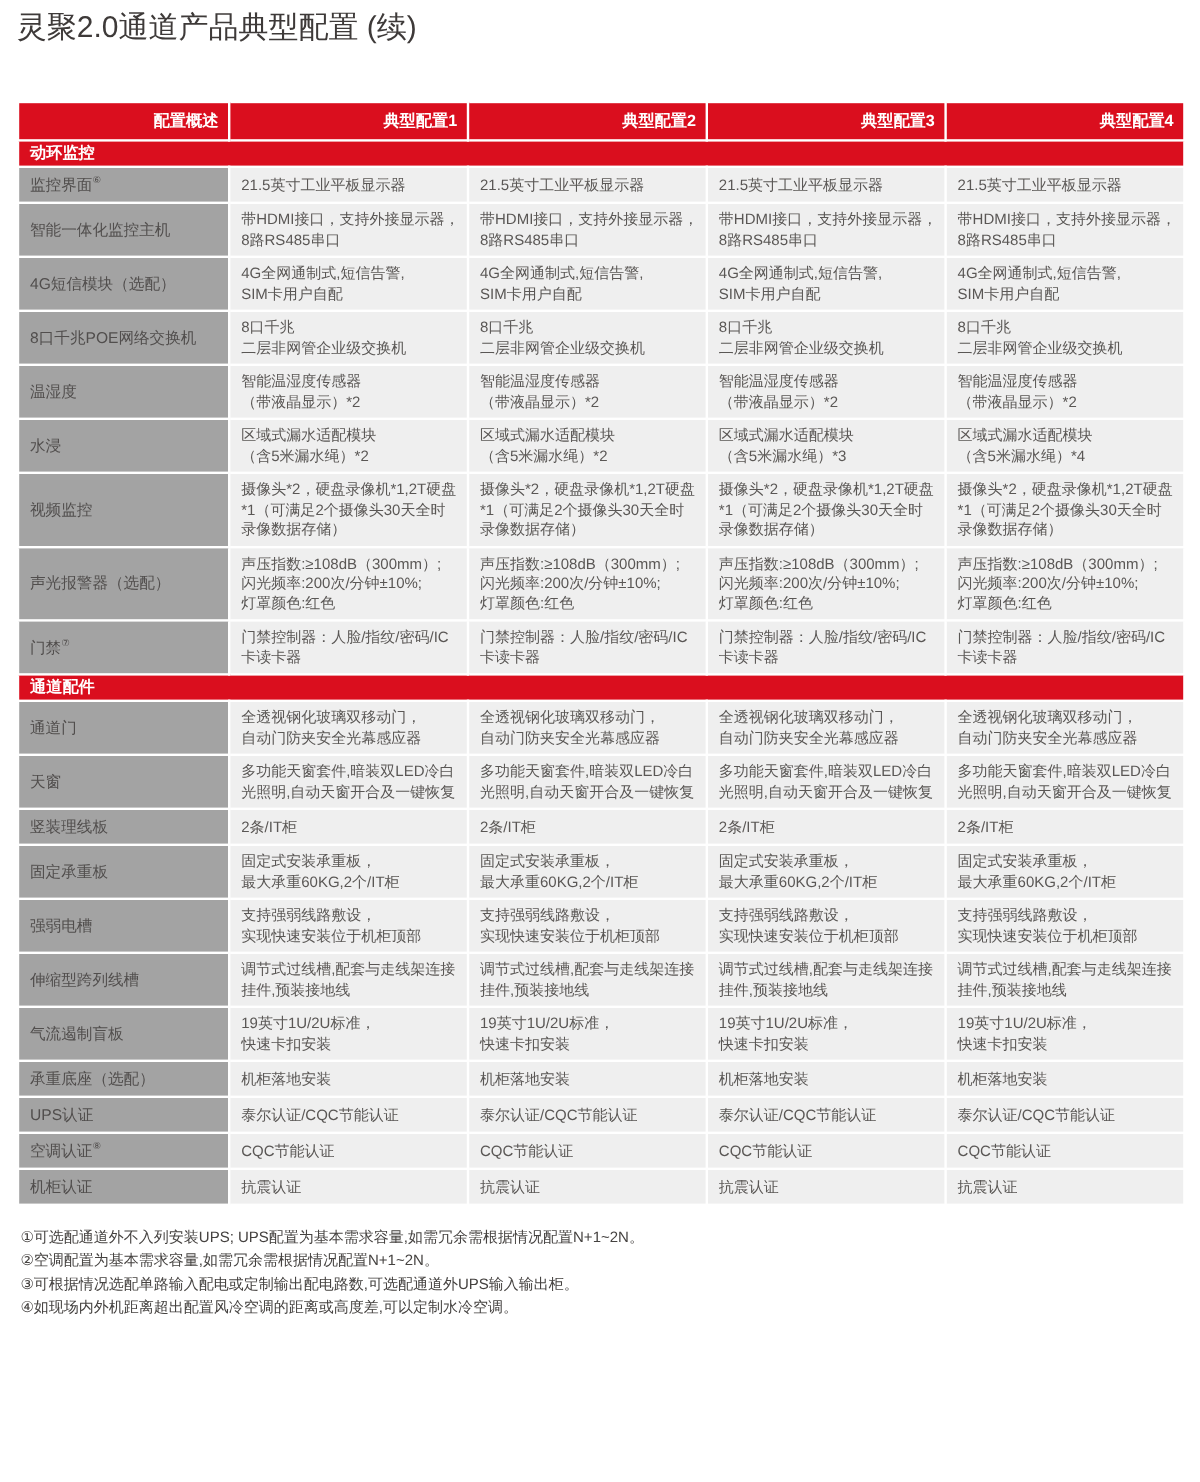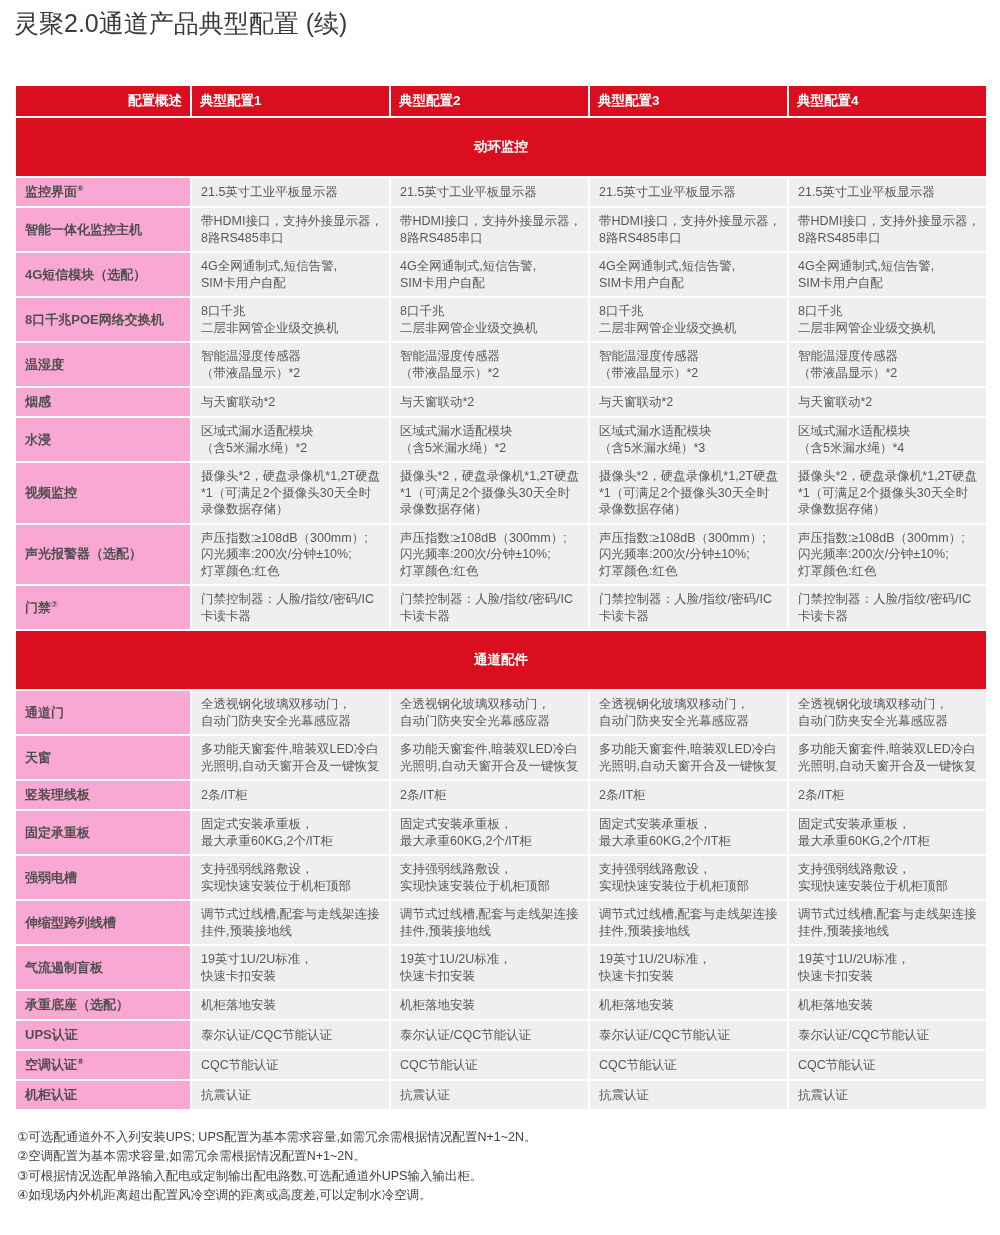--- a/index.html
+++ b/index.html
@@ -19,33 +19,33 @@
     border-collapse:collapse;
   }
   .config-table th, .config-table td {
     border:2px solid #ffffff;
     vertical-align:middle;
     word-break:break-word;
   }
   thead th {
     background:#da0e1e; color:#ffffff;
     font-size:13.5px; font-weight:bold;
-    padding:6px 8px; text-align:left;
+    padding:6px 8px; text-align:right;
     height:18px;
   }
   thead th.first { text-align:right; padding-left:9px; }
   tr.section-row td {
     background:#da0e1e; color:#ffffff;
     font-size:13.5px; font-weight:bold;
-    text-align:center; padding:20px 9px;
+    text-align:left; padding:1px 9px;
     height:17px;
   }
   tbody th.row-label {
-    background:#f9a8d4;
-    text-align:left; font-weight:bold;
+    background:#a3a3a3;
+    text-align:left; font-weight:normal;
     font-size:13px; color:#514e4d;
     padding:5px 6px 5px 9px;
   }
   tbody td.cell {
     background:#efefef;
     font-size:12.5px; line-height:1.32; color:#5a5755;
     padding:5px 6px 5px 9px;
     white-space:pre-line;
   }
   .row-label sup { font-size:8px; line-height:0; }
@@ -132,27 +132,20 @@
     <td class="cell">智能温湿度传感器
 （带液晶显示）*2</td>
     <td class="cell">智能温湿度传感器
 （带液晶显示）*2</td>
     <td class="cell">智能温湿度传感器
 （带液晶显示）*2</td>
     <td class="cell">智能温湿度传感器
 （带液晶显示）*2</td>
   </tr>
 
-  <tr class="data-row">
-    <th class="row-label"><span>烟感</span><sup></sup></th>
-    <td class="cell">与天窗联动*2</td>
-    <td class="cell">与天窗联动*2</td>
-    <td class="cell">与天窗联动*2</td>
-    <td class="cell">与天窗联动*2</td>
-  </tr>
 
   <tr class="data-row">
     <th class="row-label"><span>水浸</span><sup></sup></th>
     <td class="cell">区域式漏水适配模块
 （含5米漏水绳）*2</td>
     <td class="cell">区域式漏水适配模块
 （含5米漏水绳）*2</td>
     <td class="cell">区域式漏水适配模块
 （含5米漏水绳）*3</td>
     <td class="cell">区域式漏水适配模块

